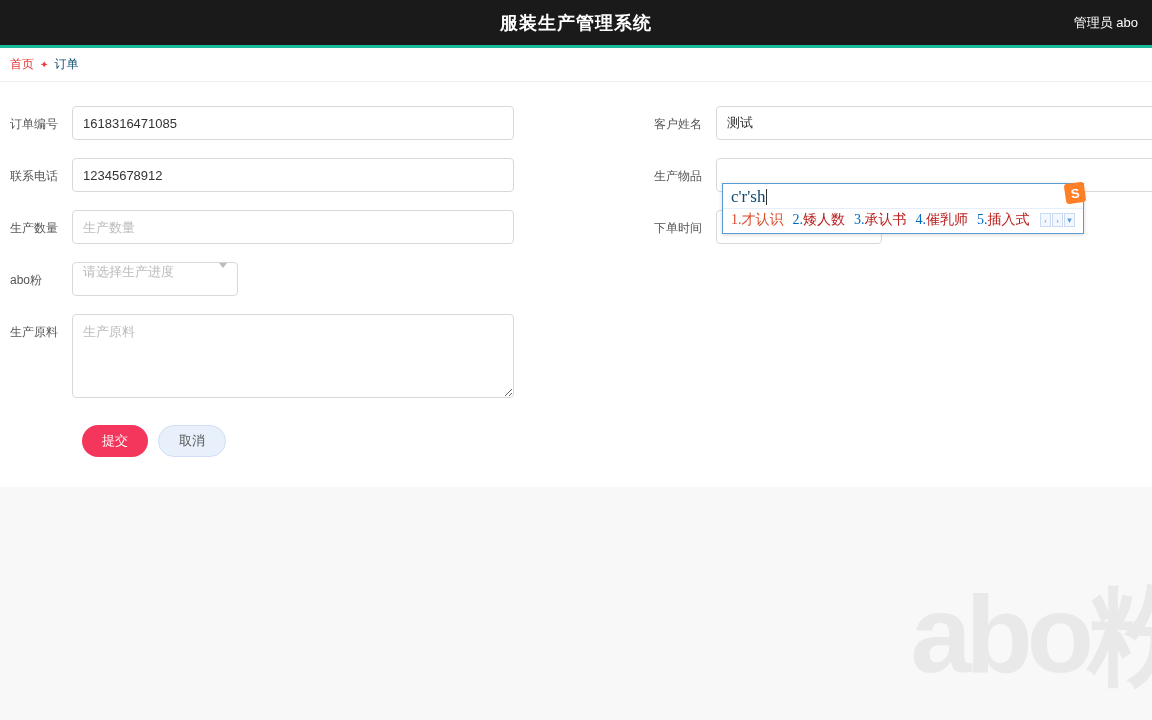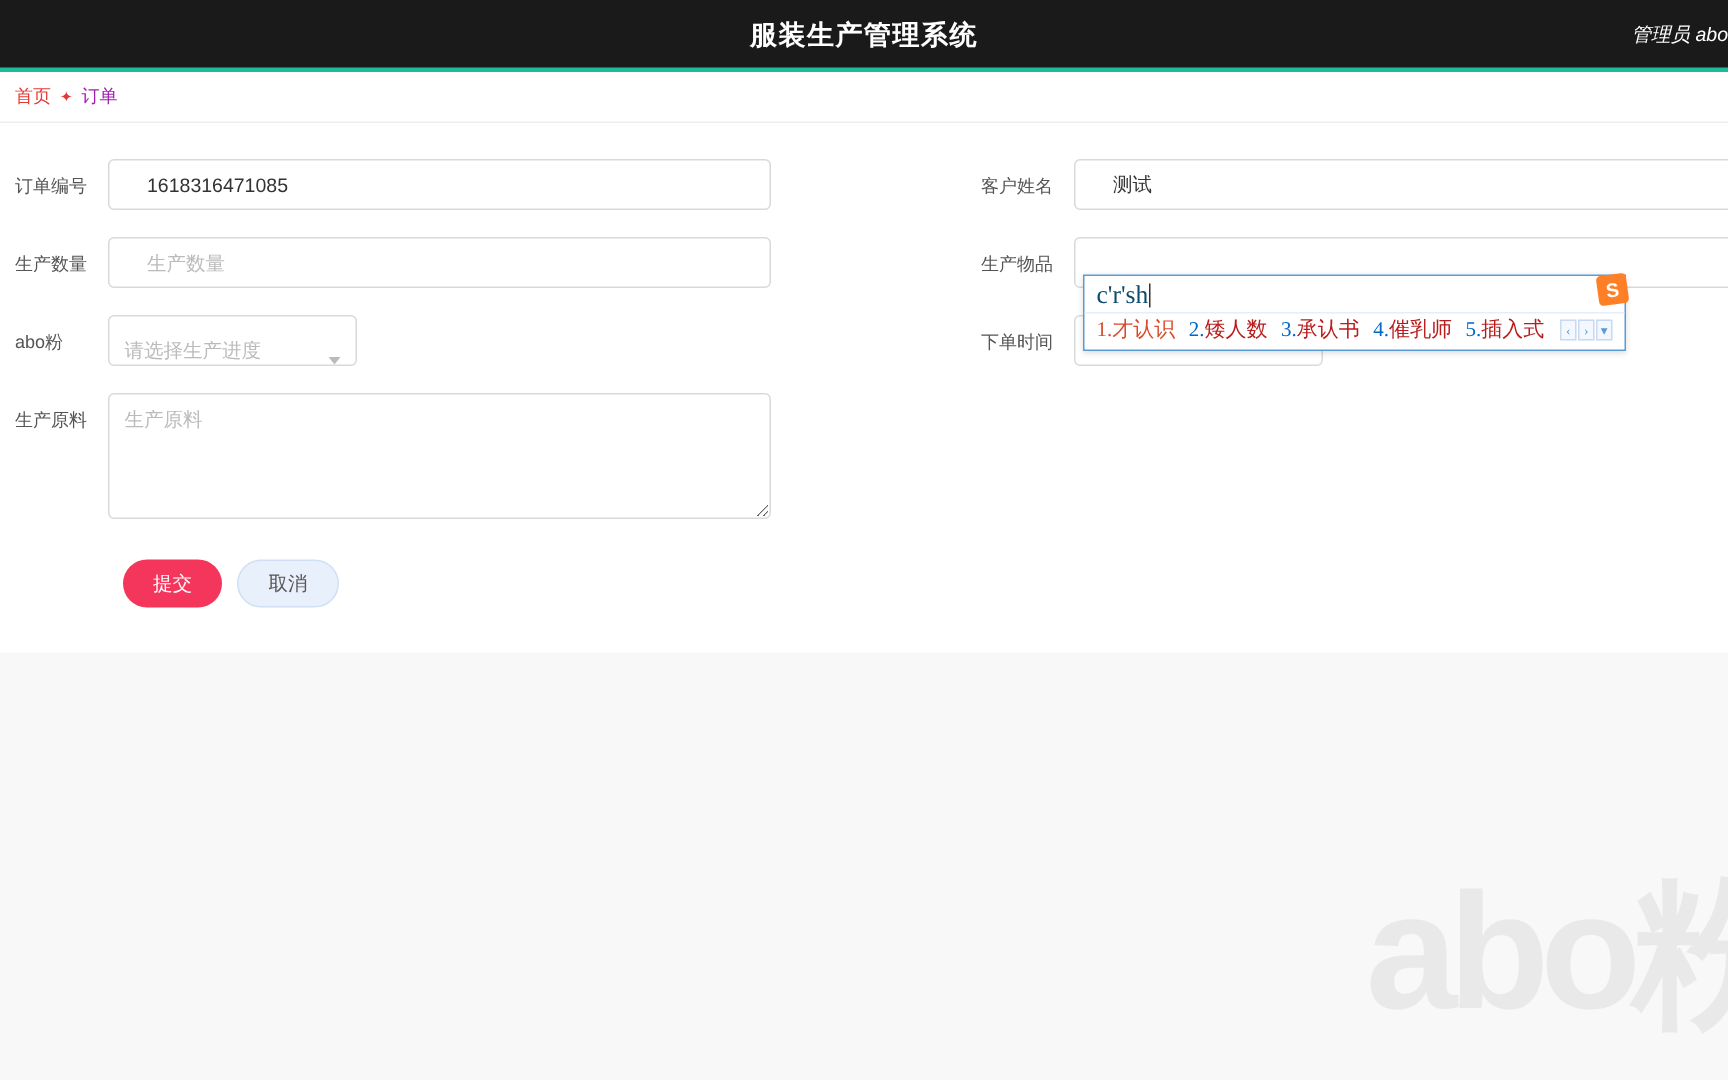--- a/index.html
+++ b/index.html
@@ -1,36 +1,36 @@
 <!DOCTYPE html>
 <html><head>
   <meta charset="utf-8">
   <style>
     * { margin:0; padding:0; box-sizing:border-box; }
     body { font-family:"Microsoft YaHei","PingFang SC",Arial,sans-serif; font-size:13px; color:#555; background:#f8f8f8; width:1152px; height:720px; overflow:hidden; position:relative; }
     .topbar { background:#1a1a1a; color:#fff; height:48px; display:flex; align-items:center; position:relative; border-bottom:3px solid #1abc9c; }
     .topbar .title { flex:1; text-align:center; font-size:18px; font-weight:bold; letter-spacing:1px; }
-    .topbar .user { position:absolute; right:0; padding-right:0; font-size:13px; white-space:nowrap;font-style:italic; }
+    .topbar .user { position:absolute; right:14px; padding-right:0; font-size:13px; white-space:nowrap; }
     .crumb { background:#fff; padding:8px 10px; font-size:12px; display:flex; align-items:center; gap:6px; border-bottom:1px solid #eee; }
     .crumb .home { color:#e53935; font-weight:500; }
     .crumb .sep { color:#e53935; font-size:10px; }
-    .crumb .cur { color:#a21caf; }
+    .crumb .cur { color:#0c4a6e; }
     .form-wrap { background:#fff; padding:24px 0 30px 0; }
     .form-grid { display:flex; }
     .col { display:flex; flex-direction:column; gap:18px; }
     .col.left { width:520px; padding-left:10px; }
     .col.right { flex:1; padding-left:140px; }
     .field { display:flex; align-items:flex-start; }
     .field label { width:50px; font-size:12px; color:#555; padding-top:10px; flex-shrink:0; text-align:left; }
     .field .ctl { margin-left:12px; }
-    .text-input { width:442px; height:34px; border:1px solid #d9d9d9; border-radius:4px; padding:0 25px; font-size:13px; color:#333; background:#fff; }
+    .text-input { width:442px; height:34px; border:1px solid #d9d9d9; border-radius:4px; padding:0 10px; font-size:13px; color:#333; background:#fff; }
     .text-input.wide { width:442px; }
     .text-input.right-w { width:442px; }
     .text-input::placeholder { color:#bbb; }
-    .select { width:166px; height:34px; border:1px solid #d9d9d9; border-radius:4px; padding:0 10px; font-size:13px; color:#bbb; background:#fff; display:flex; align-items:flex-end; justify-content:space-between; }
+    .select { width:166px; height:34px; border:1px solid #d9d9d9; border-radius:4px; padding:0 10px; font-size:13px; color:#bbb; background:#fff; display:flex; align-items:flex-start; justify-content:space-between; }
     .select .arrow { width:0; height:0; border-left:4px solid transparent; border-right:4px solid transparent; border-top:5px solid #bbb; }
     .textarea { width:442px; height:84px; border:1px solid #d9d9d9; border-radius:4px; padding:8px 10px; font-size:13px; color:#333; resize:both; }
     .textarea::placeholder { color:#bbb; }
     .date-input { width:166px; height:34px; border:1px solid #d9d9d9; border-radius:4px; padding:0 10px; font-size:13px; color:#bbb; background:#fff; }
     .actions { margin-top:6px; margin-left:72px; display:flex; gap:10px; }
     .btn { height:32px; padding:0 20px; border-radius:16px; font-size:13px; cursor:pointer; border:none; }
     .btn.primary { background:#f5365c; color:#fff; }
     .btn.secondary { background:#e8f0fb; color:#555; border:1px solid #d0dff5; }
     .ime { position:absolute; left:722px; top:183px; width:362px; background:#fff; border:1px solid #5b9bd5; box-shadow:0 1px 4px rgba(0,0,0,.15); z-index:50; font-size:14px; }
     .ime .comp-row { padding:3px 8px 1px; display:flex; align-items:center; position:relative; }
@@ -62,20 +62,24 @@
   <span class="sep">✦</span>
   <span class="cur">订单</span>
 </div>
 
 <div class="form-wrap">
   <div class="form-grid">
     <div class="col left">
       <div class="field">
         <label>订单编号</label>
         <div class="ctl"><input class="text-input wide" value="1618316471085" style=""></div>
+      </div>
+      <div class="field">
+        <label>联系电话</label>
+        <div class="ctl"><input class="text-input wide" value="12345678912" style=""></div>
       </div>
       <div class="field">
         <label>生产数量</label>
         <div class="ctl"><input class="text-input wide" placeholder="生产数量" style=""></div>
       </div>
       <div class="field">
         <label>abo粉</label>
         <div class="ctl">
           <div class="select">
             <span>请选择生产进度</span>

